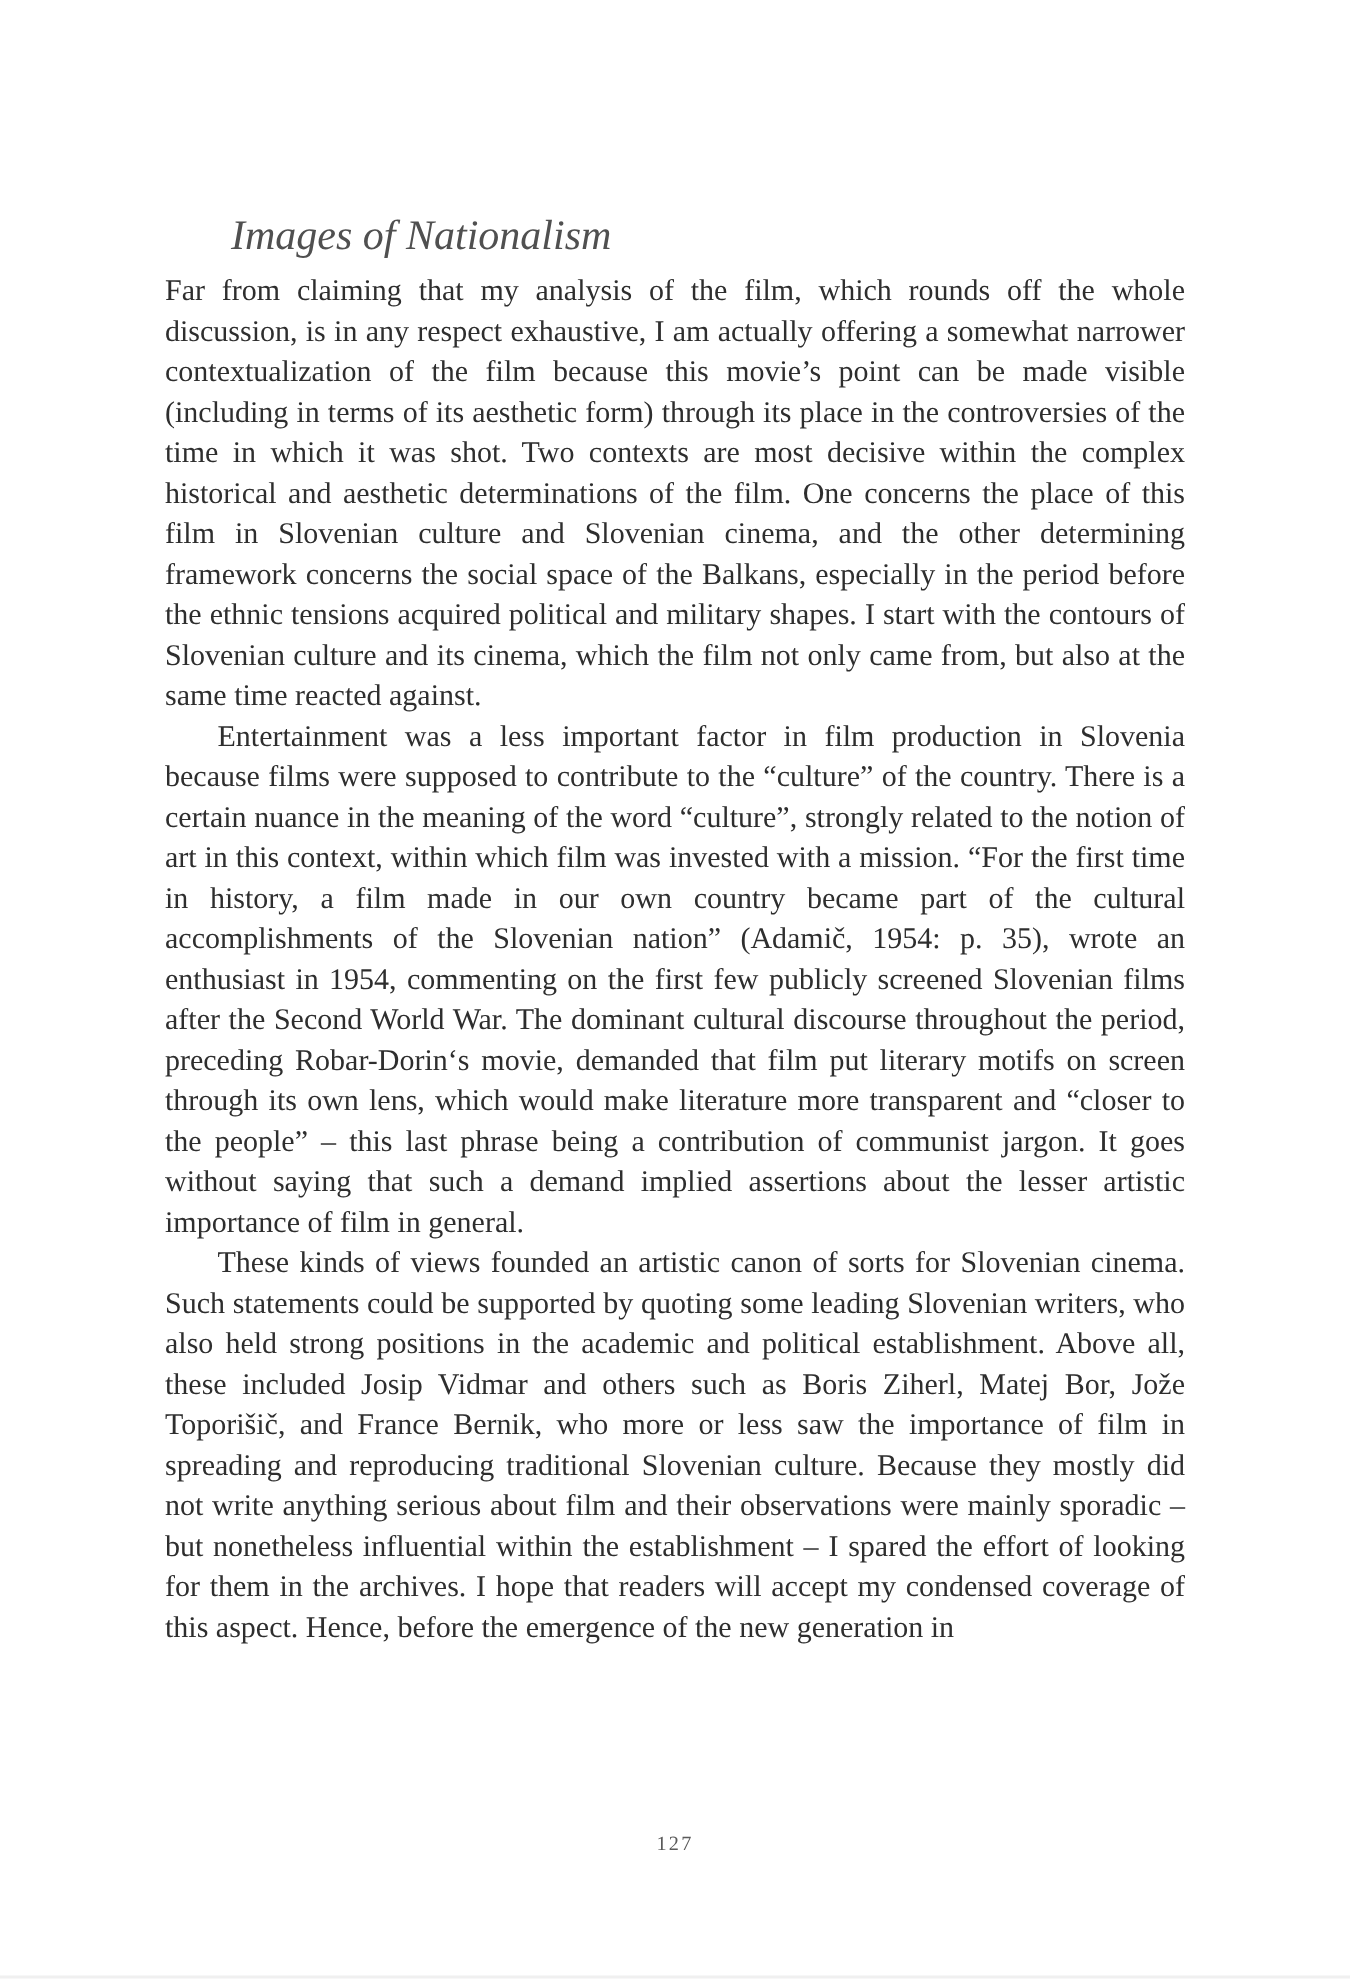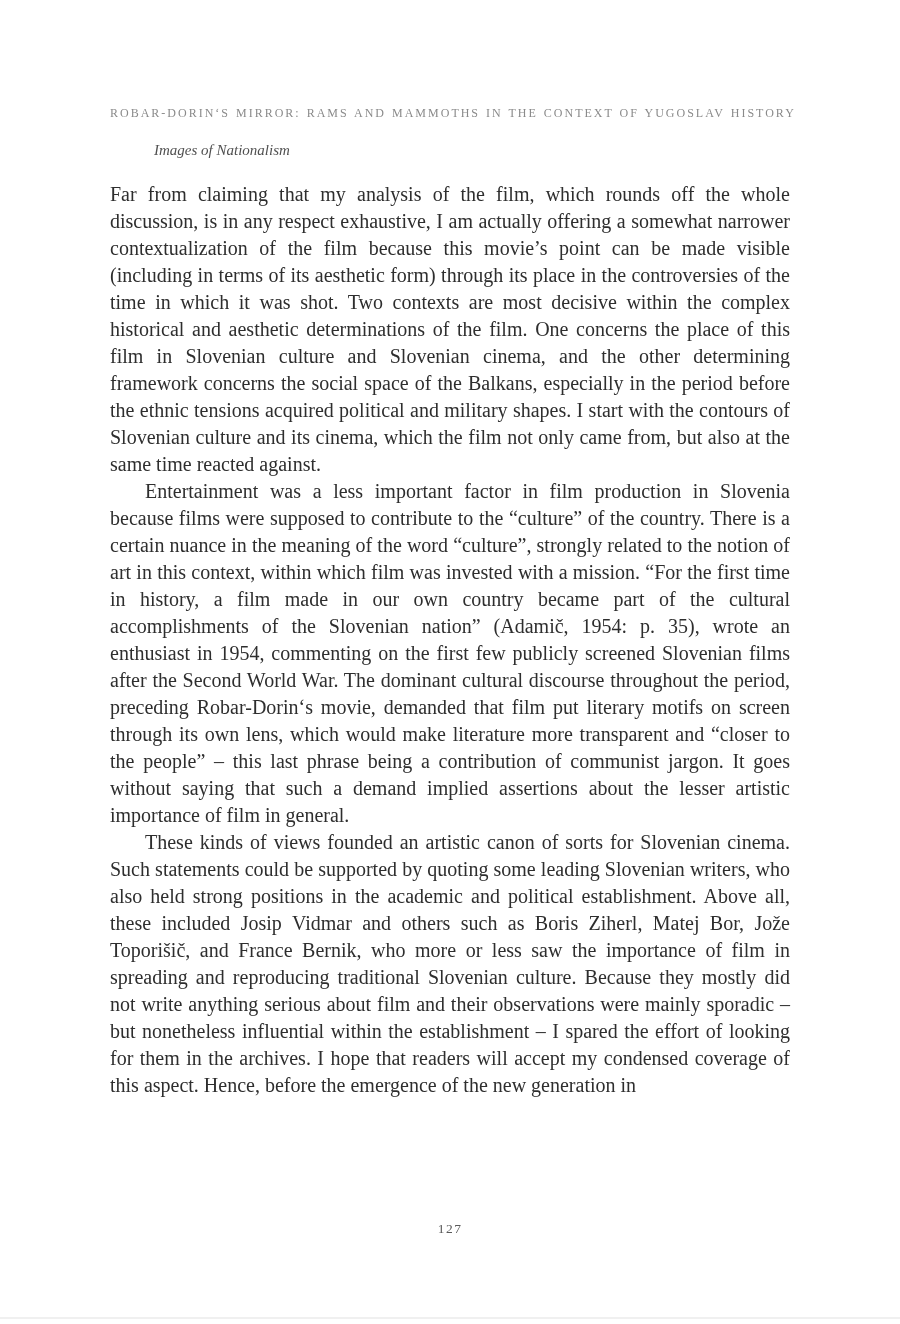--- a/index.html
+++ b/index.html
@@ -27,21 +27,21 @@
     color: #8a8a8a;
     white-space: nowrap;
   }
   .section-heading {
     position: absolute;
     top: 142px;
     left: 154px;
     margin: 0;
     font-style: italic;
     font-weight: 400;
-    font-size: 15px;
+    font-size: 28px;
     color: #505050;
   }
   .body-text {
     position: absolute;
     top: 181px;
     left: 110px;
     width: 680px;
     text-align: justify;
     font-size: 20px;
     line-height: 27px;
@@ -72,21 +72,20 @@
     width: 900px;
     height: 2px;
     background: #f0f0f0;
   }
 </style>
 </head>
 <body>
 
 <div class="page">
 
-  <div class="running-header">ROBAR-DORIN‘S MIRROR: RAMS AND MAMMOTHS IN THE CONTEXT OF YUGOSLAV HISTORY</div>
 
   <h2 class="section-heading">Images of Nationalism</h2>
 
   <div class="body-text">
     <p class="no-indent">Far from claiming that my analysis of the film, which rounds off the whole discussion, is in any respect exhaustive, I am actually offering a somewhat narrower contextualization of the film because this movie’s point can be made visible (including in terms of its aesthetic form) through its place in the controversies of the time in which it was shot. Two contexts are most decisive within the complex historical and aesthetic determinations of the film. One concerns the place of this film in Slovenian culture and Slovenian cinema, and the other determining framework concerns the social space of the Balkans, especially in the period before the ethnic tensions acquired political and military shapes. I start with the contours of Slovenian culture and its cinema, which the film not only came from, but also at the same time reacted against.</p>
     <p>Entertainment was a less important factor in film production in Slovenia because films were supposed to contribute to the “culture” of the country. There is a certain nuance in the meaning of the word “culture”, strongly related to the notion of art in this context, within which film was invested with a mission. “For the first time in history, a film made in our own country became part of the cultural accomplishments of the Slovenian nation” (Adamič, 1954: p. 35), wrote an enthusiast in 1954, commenting on the first few publicly screened Slovenian films after the Second World War. The dominant cultural discourse throughout the period, preceding Robar-Dorin‘s movie, demanded that film put literary motifs on screen through its own lens, which would make literature more transparent and “closer to the people” – this last phrase being a contribution of communist jargon. It goes without saying that such a demand implied assertions about the lesser artistic importance of film in general.</p>
     <p>These kinds of views founded an artistic canon of sorts for Slovenian cinema. Such statements could be supported by quoting some leading Slovenian writers, who also held strong positions in the academic and political establishment. Above all, these included Josip Vidmar and others such as Boris Ziherl, Matej Bor, Jože Toporišič, and France Bernik, who more or less saw the importance of film in spreading and reproducing traditional Slovenian culture. Because they mostly did not write anything serious about film and their observations were mainly sporadic – but nonetheless influential within the establishment – I spared the effort of looking for them in the archives. I hope that readers will accept my condensed coverage of this aspect. Hence, before the emergence of the new generation in</p>
   </div>
 
   <div class="page-number">127</div>

